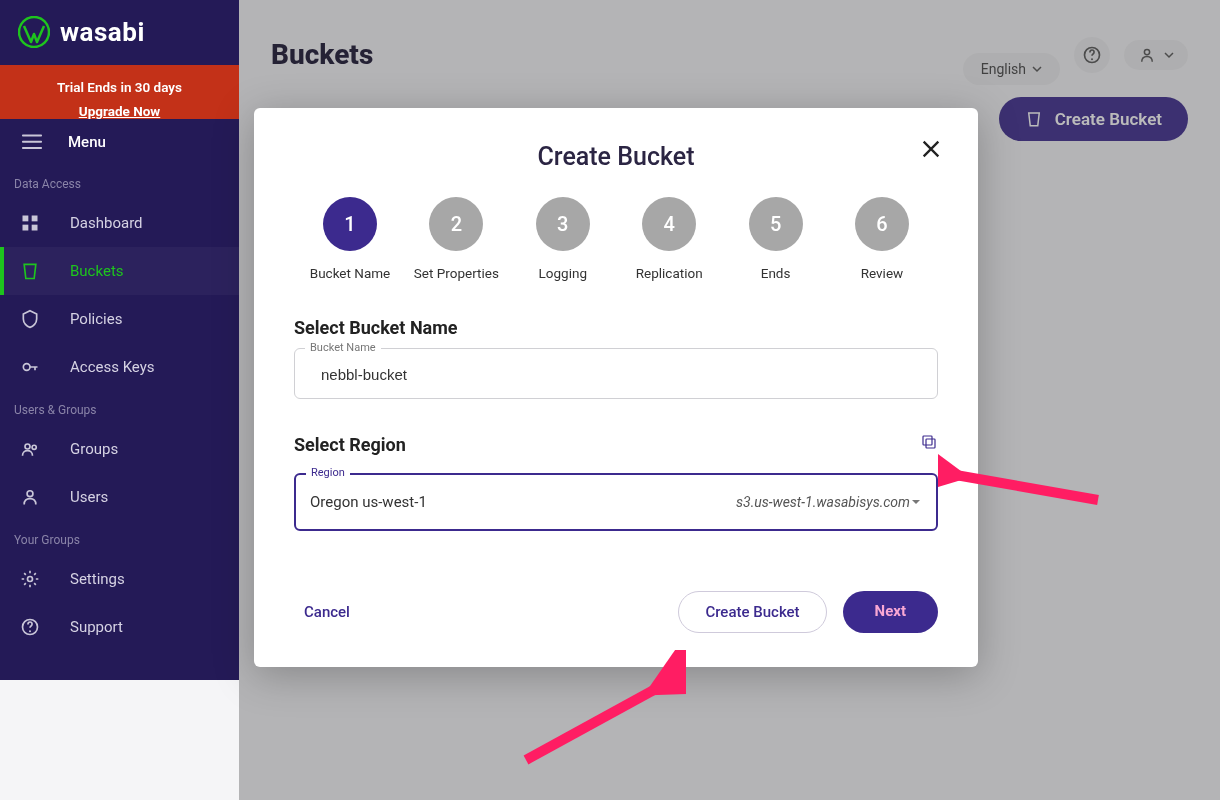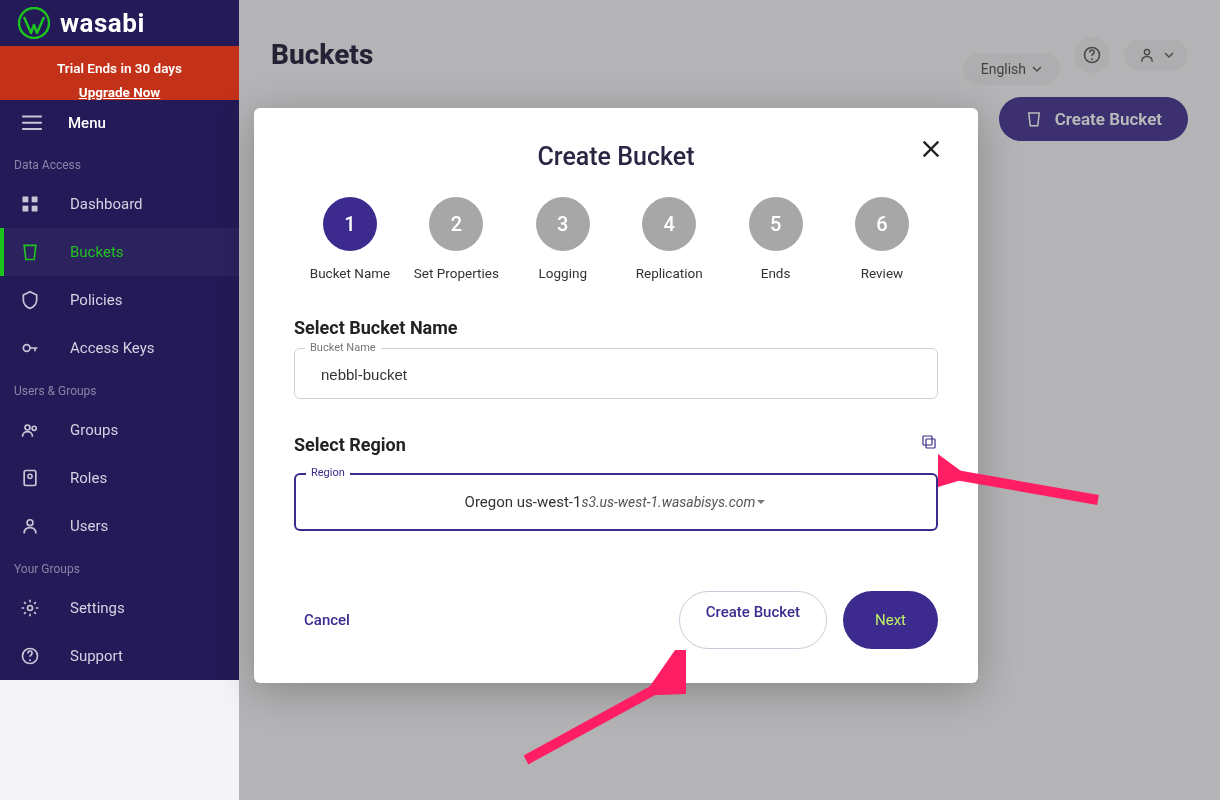--- a/index.html
+++ b/index.html
@@ -56,31 +56,31 @@
   .step-label { font-size: 13.5px; color: #333; text-align: center; }
 
   .field-title { font-size: 18px; font-weight: 700; color: #222; margin-bottom: 10px; }
   .field-box { border: 1px solid #d0d0d4; border-radius: 6px; position: relative; padding: 16px 14px 14px 14px; margin-bottom: 34px; }
   .field-box .float-label { position: absolute; top: -8px; left: 10px; background: #fff; padding: 0 5px; font-size: 11px; color: #777; }
   .field-box input { border: none; outline: none; font-size: 15px; color: #333; width: 100%; background: transparent; margin-left: 12px; }
 
   .region-title-row { display: flex; align-items: center; justify-content: space-between; margin-bottom: 18px; }
   .copy-icon svg { width: 18px; height: 18px; fill: none; stroke: #3c2a8e; stroke-width: 1.6; }
 
-  .region-box { border: 2px solid #3c2a8e; border-radius: 6px; position: relative; padding: 18px 14px 18px 14px; display: flex; align-items: center; justify-content: center; margin-bottom: 60px; cursor: pointer; }
+  .region-box { border: 2px solid #3c2a8e; border-radius: 6px; position: relative; padding: 18px 14px 18px 14px; display: flex; align-items: center; justify-content: space-between; margin-bottom: 60px; cursor: pointer; }
   .region-box .float-label { position: absolute; top: -9px; left: 10px; background: #fff; padding: 0 5px; font-size: 11px; color: #3c2a8e; }
   .region-left { font-size: 15px; color: #333; }
   .region-right { font-size: 14px; font-style: italic; color: #555; display: flex; align-items: center; gap: 0; }
   .region-right svg { width: 12px; height: 12px; fill: #777; }
 
   .modal-footer { display: flex; align-items: center; justify-content: space-between; }
   .footer-right { display: flex; gap: 16px; }
   .cancel-link { color: #3c2a8e; font-size: 15px; font-weight: 500; cursor: pointer; padding: 12px 10px; }
   .btn-outline { border: 1px solid #cfcadb; color: #3c2a8e; background: #fff; border-radius: 999px; padding: 11px 26px; font-size: 15px; font-weight: 500; cursor: pointer; }
-  .btn-primary { background: #3c2a8e; color: #bef264; border-radius: 999px; padding: 20px 32px; font-size: 15px; font-weight: 400; cursor: pointer; border: none; }
+  .btn-primary { background: #3c2a8e; color: #f9a8d4; border-radius: 999px; padding: 11px 32px; font-size: 15px; font-weight: 700; cursor: pointer; border: none; }
 
   
   .arrow { position: absolute; pointer-events: none; }
 </style>
 </head>
 <body>
 
 <div class="sidebar">
   <div class="brand">
     <svg viewBox="0 0 32 32">
@@ -143,29 +143,20 @@
   <div class="section-label">Users &amp; Groups</div>
   <div class="nav-item">
     <span class="icon">
         <svg viewBox="0 0 24 24">
           <circle cx="9" cy="9" r="3" fill="none" stroke="#c9c6d8" stroke-width="2"></circle>
           <circle cx="17" cy="10" r="2.5" fill="none" stroke="#c9c6d8" stroke-width="2"></circle>
           <path d="M3 20 C3 16 6 14 9 14 C12 14 15 16 15 20" fill="none" stroke="#c9c6d8" stroke-width="2"></path>
         </svg>
       </span>
     <span>Groups</span>
-  </div>
-  <div class="nav-item">
-    <span class="icon">
-        <svg viewBox="0 0 24 24">
-          <rect x="5" y="3" width="14" height="18" rx="2" fill="none" stroke="#c9c6d8" stroke-width="2"></rect>
-          <circle cx="12" cy="10" r="2.5" fill="none" stroke="#c9c6d8" stroke-width="1.8"></circle>
-        </svg>
-      </span>
-    <span>Roles</span>
   </div>
   <div class="nav-item">
     <span class="icon">
         <svg viewBox="0 0 24 24">
           <circle cx="12" cy="8" r="3.5" fill="none" stroke="#c9c6d8" stroke-width="2"></circle>
           <path d="M5 21 C5 16 8 14 12 14 C16 14 19 16 19 21" fill="none" stroke="#c9c6d8" stroke-width="2"></path>
         </svg>
       </span>
     <span>Users</span>
   </div>

